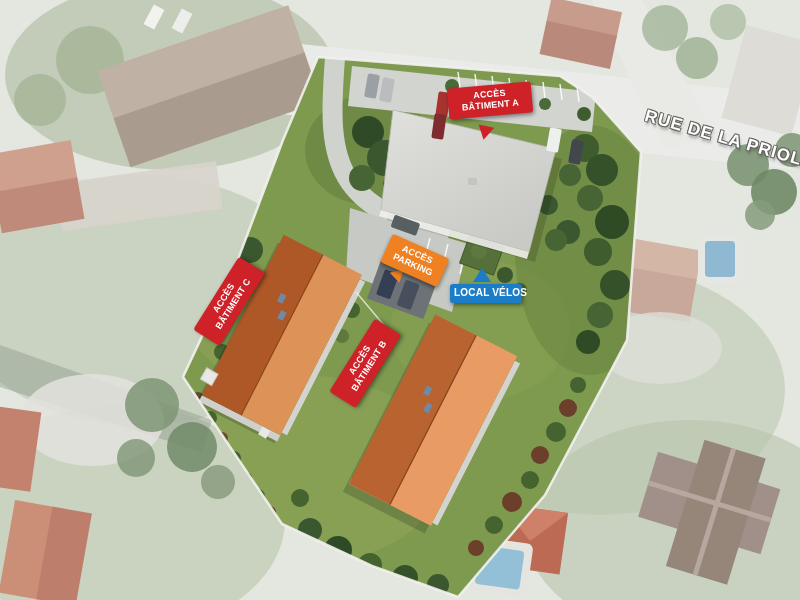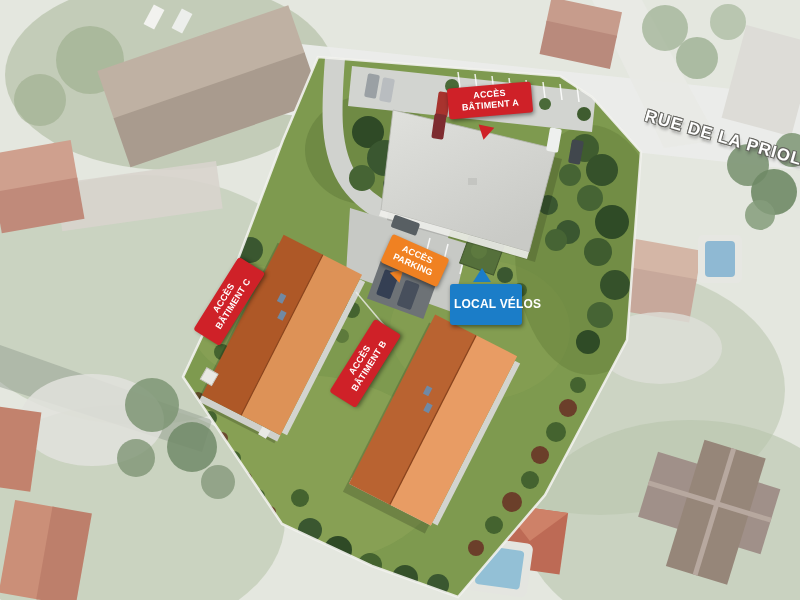--- a/index.html
+++ b/index.html
@@ -5,21 +5,21 @@
   html,body{margin:0;padding:0;background:#202020;}
   #canvas{position:relative;width:800px;height:600px;overflow:hidden;background:#e4e7df;
           font-family:"Liberation Sans",sans-serif;}
   #canvas svg{position:absolute;left:0;top:0;}
   .tag{position:absolute;color:#fff;font:bold 9px/1.25 "Liberation Sans",sans-serif;
        text-align:center;padding:4px 5px;border-radius:3px;
        box-shadow:1px 2px 4px rgba(0,0,0,.45);letter-spacing:.2px;z-index:5;}
   .tag .l{display:block;white-space:nowrap;}
   .tag.red{background:#cf2128;}
   .tag.orange{background:#f08122;}
-  .tag.blue{background:#1b7dc8;font-size:12px;padding:13px 4px;}
+  .tag.blue{background:#1b7dc8;font-size:10px;padding:3px 4px;}
   #tag-a{left:448px;top:85px;width:74px;transform:rotate(-5deg);}
   #tag-c{left:186px;top:286px;width:76px;transform:rotate(-58deg);}
   #tag-b{left:322px;top:348px;width:76px;transform:rotate(-58deg);}
   #tag-parking{left:384px;top:245px;width:52px;transform:rotate(24deg);}
   #tag-velos{left:450px;top:284px;width:64px;}
   .arr{position:absolute;width:0;height:0;z-index:4;}
   #arr-a{left:477px;top:126px;border-left:8px solid transparent;border-right:8px solid transparent;
          border-top:14px solid #cf2128;transform:rotate(12deg);}
   #arr-parking{left:391px;top:271px;border-left:7px solid transparent;border-right:7px solid transparent;
          border-top:12px solid #f08122;transform:rotate(-14deg);}

